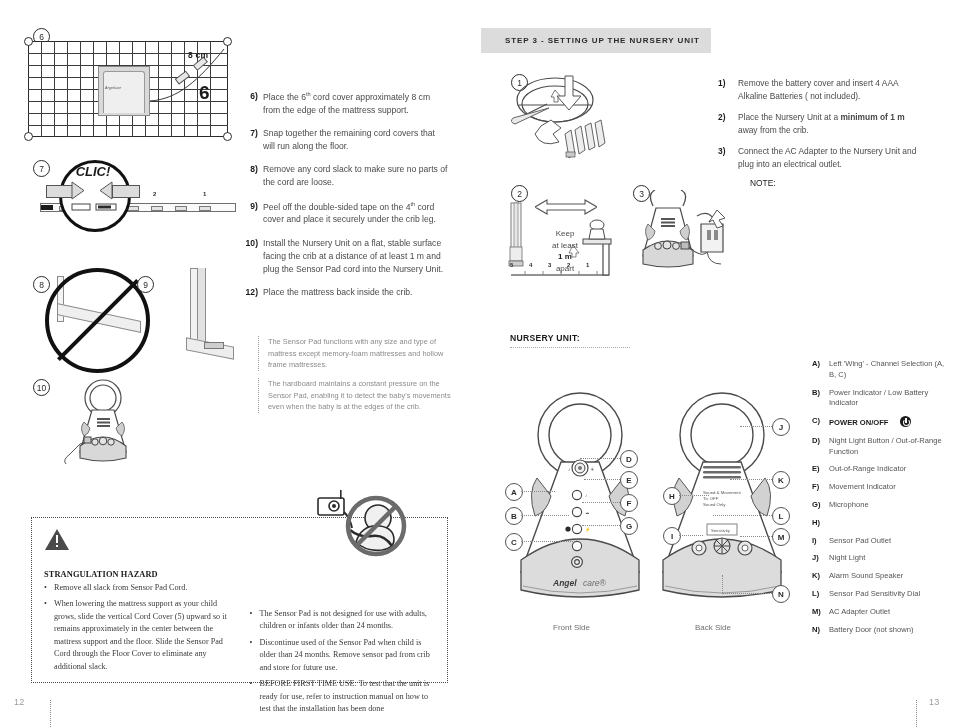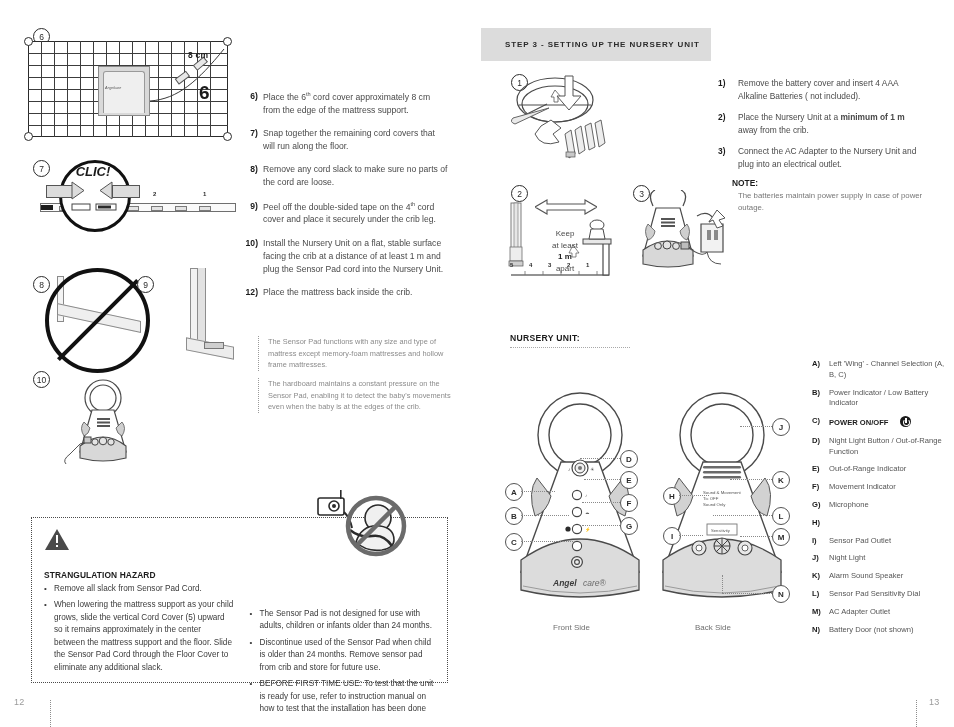--- a/index.html
+++ b/index.html
@@ -62,37 +62,37 @@
   
   .note{position:absolute;left:258px;width:192px;border-left:1px dotted #9a9a9a;padding-left:9px;}
   .note p{margin:0;font-size:7.4px;line-height:1.58;color:#8b8b8b;}
 
   
   .warn{position:absolute;left:31px;top:517px;width:415px;height:164px;
         border:1px dotted #4a4a4a;background:#fff;}
   .warnttl{position:absolute;left:12px;top:10px;display:flex;align-items:center;gap:9px;}
   .warnttl .txt{font-size:24px;font-weight:bold;letter-spacing:-.4px;color:#151515;}
   .wcols{position:absolute;left:12px;top:52px;width:395px;display:flex;gap:16px;}
-  .wc{width:190px;}
+  .wc{width:190px;font-family:Liberation Serif, serif;}
   .whead{font-size:8.4px;font-weight:bold;color:#1b1b1b;margin:0 0 3px 0;letter-spacing:.1px;}
   .bul{display:flex;margin-bottom:4px;}
   .bul .d{width:10px;flex:none;font-size:8px;color:#3a3a3a;line-height:1.52;}
   .bul .b{font-size:8.2px;line-height:1.52;color:#3a3a3a;}
   .nobaby{position:absolute;left:316px;top:490px;width:96px;height:72px;}
 
   
-  .stepbar{position:absolute;left:481px;top:28px;width:230px;height:33px;background:#dcdcdc;
+  .stepbar{position:absolute;left:481px;top:28px;width:230px;height:25px;background:#dcdcdc;
            display:flex;align-items:center;}
   .stepbar span{font-size:8px;font-weight:bold;letter-spacing:.9px;color:#2b2b2b;padding-left:24px;}
 
   .rsteps{position:absolute;left:718px;top:77px;width:205px;}
   .rstep{display:flex;margin-bottom:9px;}
   .rstep .n{width:20px;flex:none;font-size:8.4px;font-weight:bold;color:#1b1b1b;line-height:1.5;}
   .rstep .t{font-size:8.4px;line-height:1.5;color:#4a4a4a;}
-  .notettl{position:absolute;left:732px;top:178px;font-size:8.4px;font-weight:bold;color:#1b1b1b;}
+  .notettl{position:absolute;left:750px;top:178px;font-size:8.4px;font-weight:normal;color:#1b1b1b;}
   .notetxt{position:absolute;left:738px;top:190px;width:190px;font-size:7.8px;line-height:1.5;color:#777;}
 
   .nutitle{position:absolute;left:510px;top:333px;font-size:8.6px;font-weight:bold;color:#1b1b1b;letter-spacing:.3px;}
   .nudots{position:absolute;left:510px;top:347px;width:120px;border-top:1px dotted #a8a8a8;}
 
   .sideL{position:absolute;left:553px;top:623px;font-size:8px;color:#6f6f6f;}
   .sideR{position:absolute;left:695px;top:623px;font-size:8px;color:#6f6f6f;}
 
   
   .legend{position:absolute;left:812px;top:359px;width:135px;}
@@ -199,21 +199,21 @@
     <div class="slash"></div>
   </div>
   <div class="bnum" style="left:137px;top:276px;">9</div>
   <div class="leg">
     <div class="vert"></div>
     <div class="vert2"></div>
     <div class="foot"></div>
     <div class="cap"></div>
   </div>
 
-  <div class="bnum" style="left:33px;top:371px;">10</div>
+  <div class="bnum" style="left:33px;top:379px;">10</div>
   <div class="unitsm">
     <svg width="90" height="92" viewBox="0 0 90 92">
       <circle cx="45" cy="20" r="18" fill="none" stroke="#4a4a4a" stroke-width="1.2"></circle>
       <circle cx="45" cy="20" r="13" fill="none" stroke="#4a4a4a" stroke-width="1.2"></circle>
       <path d="M34,32 L22,74 L68,74 L56,32 Z" fill="#fff" stroke="#4a4a4a" stroke-width="1.2"></path>
       <path d="M22,68 Q45,50 68,68 L68,80 Q45,86 22,80 Z" fill="#d8d8d8" stroke="#4a4a4a" stroke-width="1.1"></path>
       <path d="M26,44 q-5,6 0,14 q5,-2 6,-8 z" fill="#cfcfcf" stroke="#555" stroke-width=".8"></path>
       <path d="M64,44 q5,6 0,14 q-5,-2 -6,-8 z" fill="#cfcfcf" stroke="#555" stroke-width=".8"></path>
       <rect x="39" y="40" width="13" height="2" fill="#555"></rect>
         <rect x="39" y="43.5" width="13" height="2" fill="#555"></rect>
@@ -410,21 +410,20 @@
     <div class="rstep">
         <div class="n">2)</div>
         <div class="t">Place the Nursery Unit at a <b>minimum of 1 m</b> away from the crib.</div>
       </div>
     <div class="rstep">
         <div class="n">3)</div>
         <div class="t">Connect the AC Adapter to the Nursery Unit and plug into an electrical outlet.</div>
       </div>
   </div>
   <div class="notettl">NOTE:</div>
-  <div class="notetxt">The batteries maintain power supply in case of power outage.</div>
 
   <div class="nutitle">NURSERY UNIT:</div>
   <div class="nudots"></div>
 
   <div style="position:absolute;left:513px;top:390px;">
     <svg width="135" height="225" viewBox="0 0 135 225">
       <circle cx="67" cy="45" r="42" fill="none" stroke="#4a4a4a" stroke-width="1.4"></circle>
       <circle cx="67" cy="45" r="31" fill="none" stroke="#4a4a4a" stroke-width="1.4"></circle>
       <path d="M48,72 L8,182 L126,182 L86,72 Z" fill="#fff" stroke="#4a4a4a" stroke-width="1.4"></path>
       <path d="M8,170 Q67,128 126,170 L126,200 Q67,214 8,200 Z" fill="#dcdcdc" stroke="#4a4a4a" stroke-width="1.3"></path>

